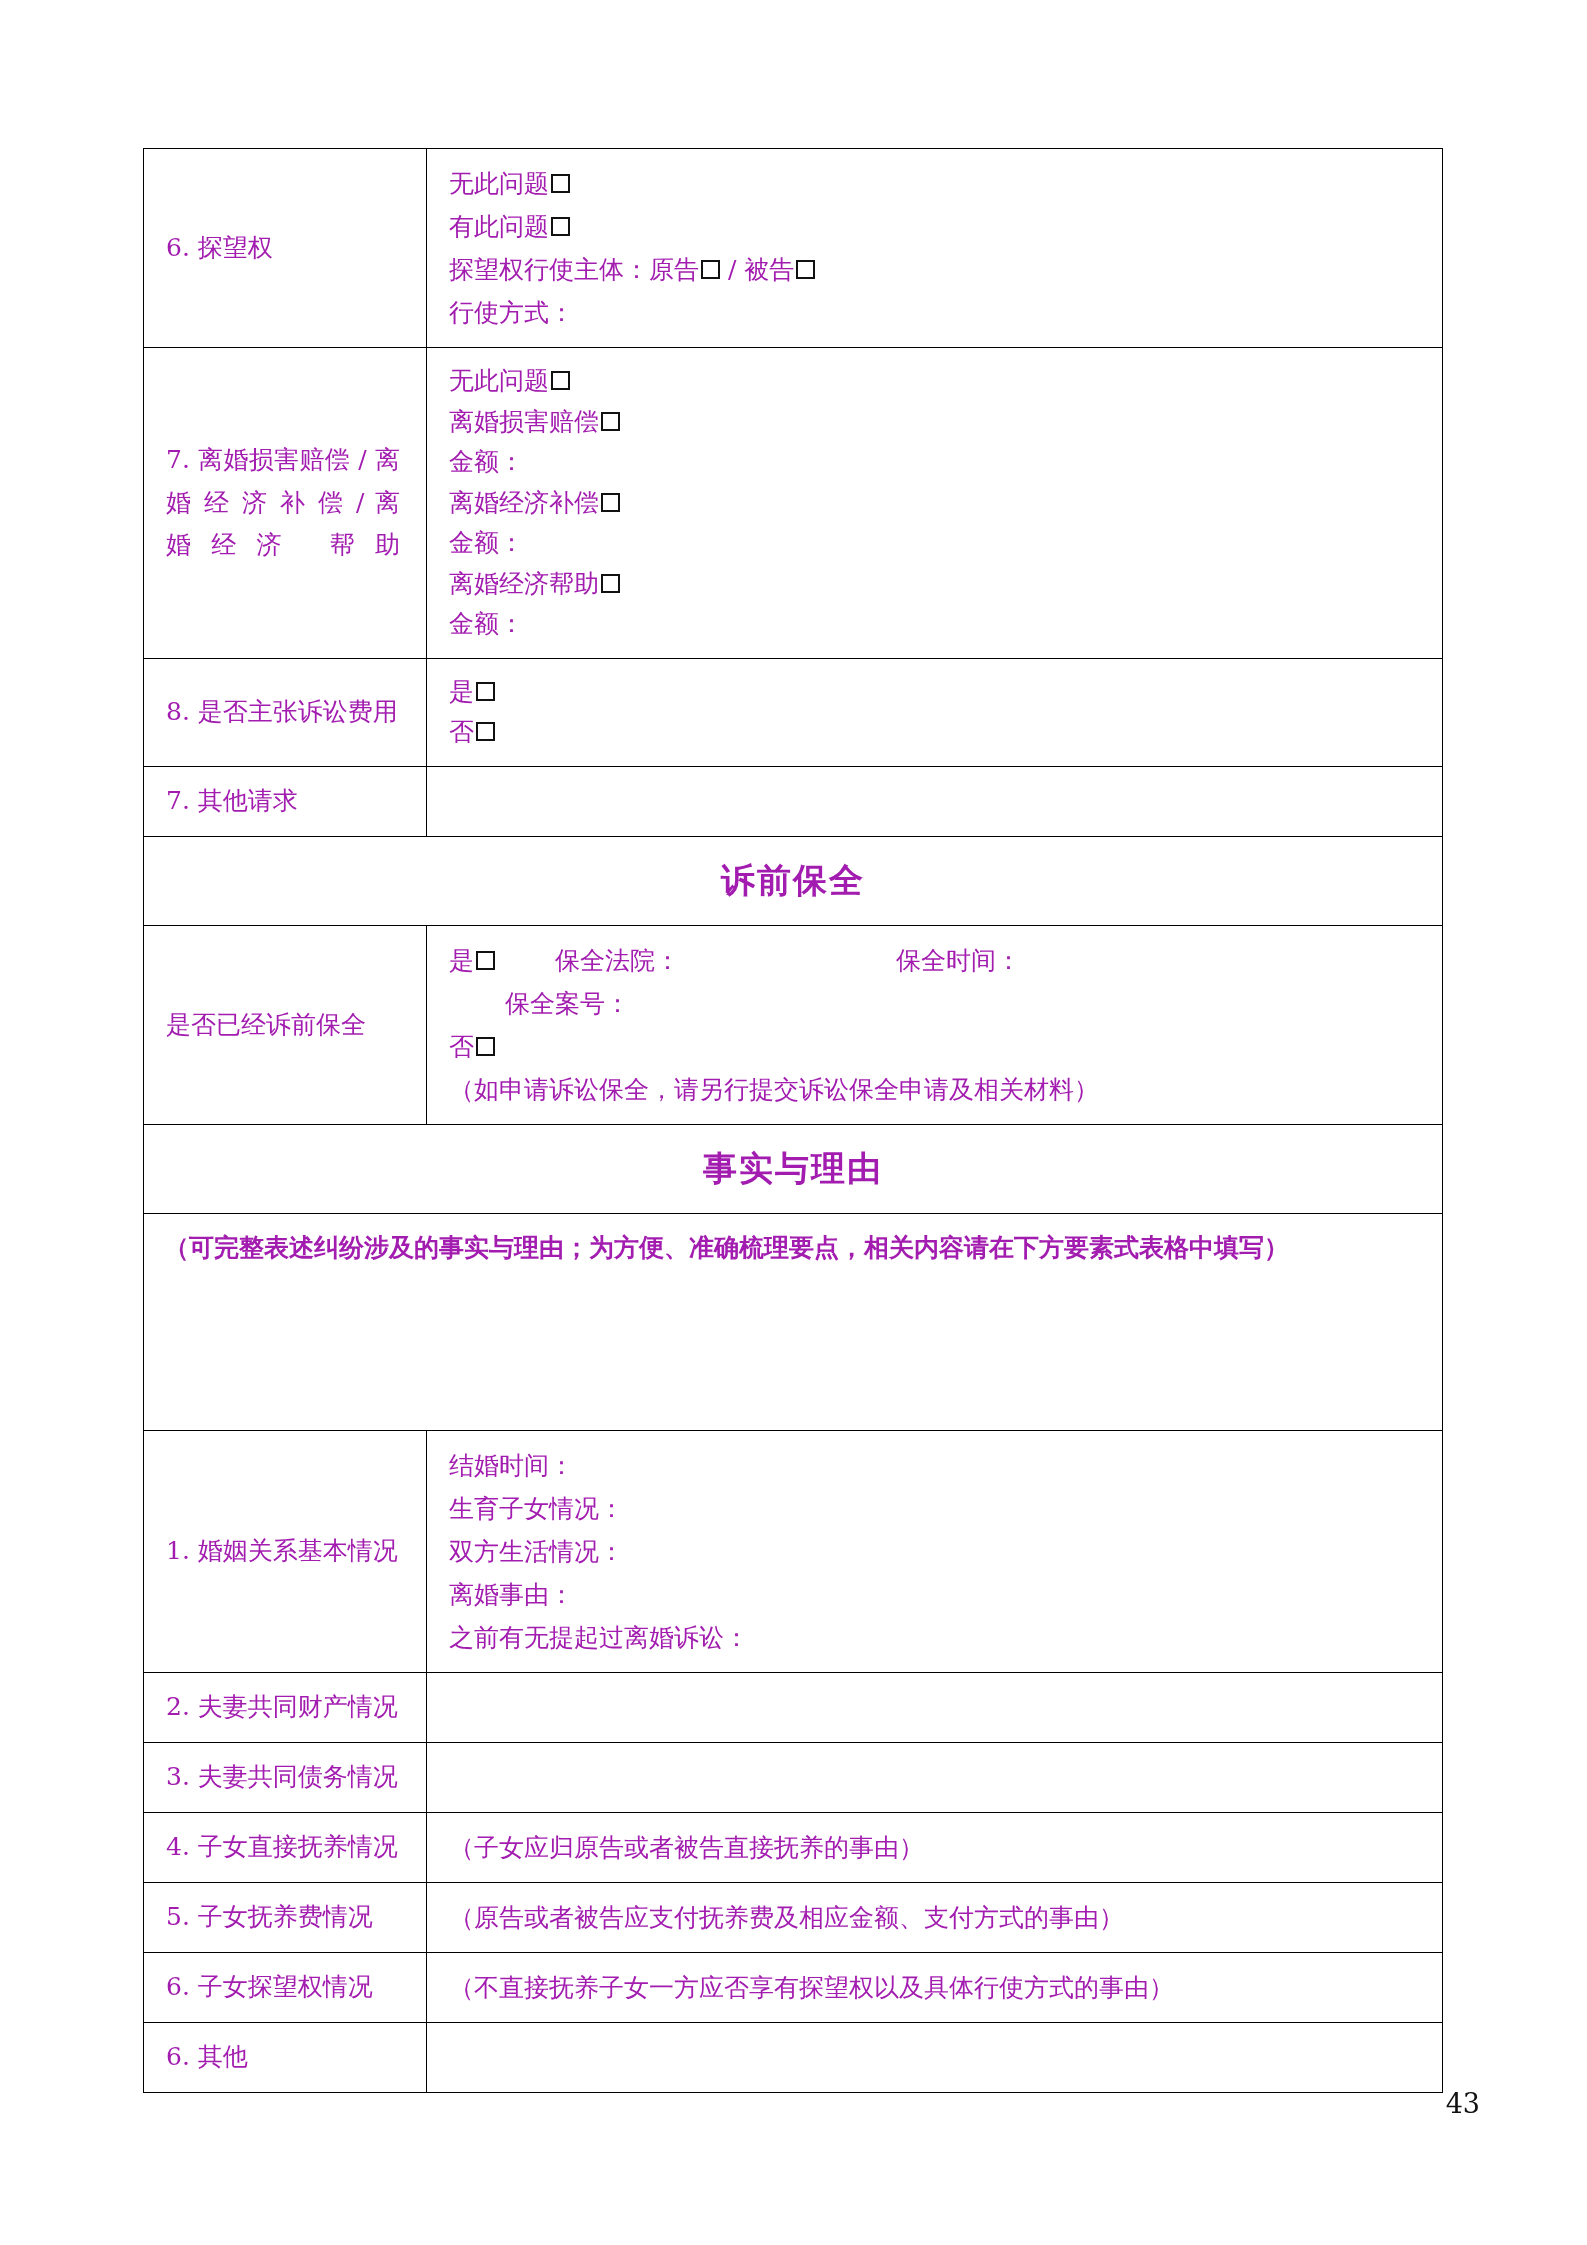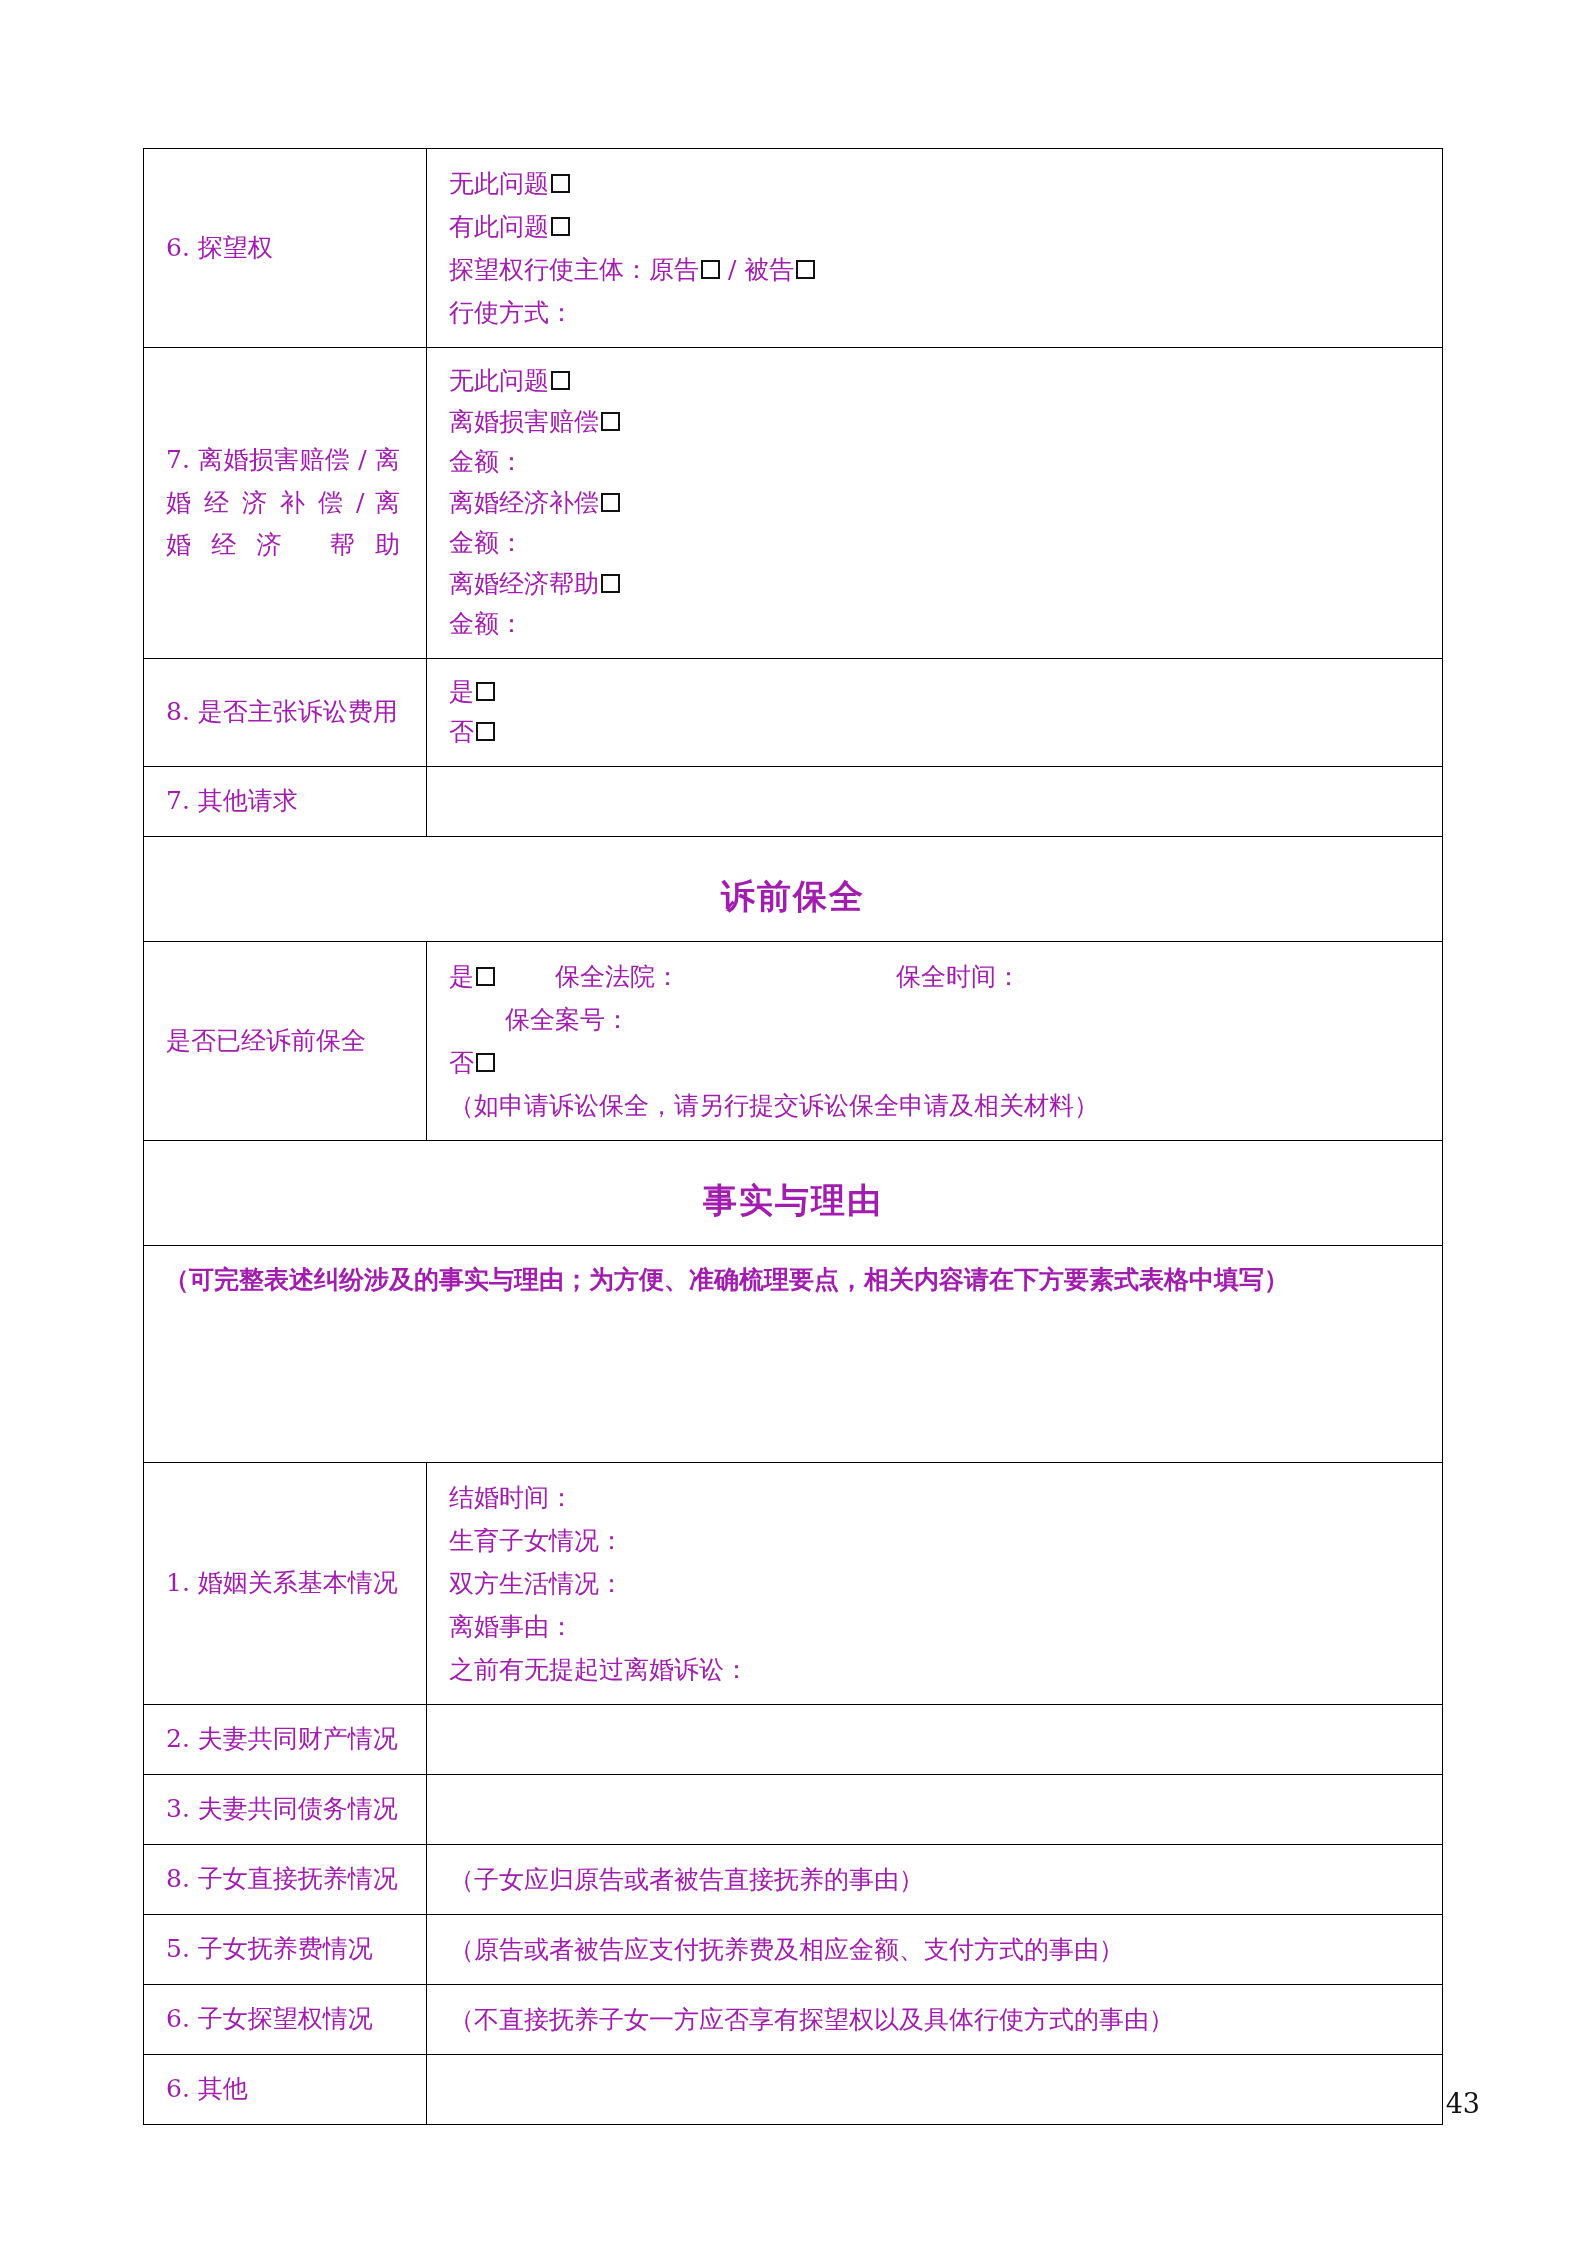--- a/index.html
+++ b/index.html
@@ -72,21 +72,21 @@
     border: 2.1px solid #111111;
     vertical-align: -1px;
     margin-left: 2px;
     box-sizing: border-box;
   }
   .sect-title {
     text-align: center;
     font-size: 34px;
     font-weight: bold;
     font-family: "DejaVu Serif", "Liberation Serif", serif;
-    padding: 32px 0 17px 0;
+    padding: 16px 0 17px 0;
     letter-spacing: 2px;
   }
   .note {
     padding: 14px 20px 14px 20px;
     font-size: 25px;
     line-height: 1.6;
     font-weight: bold;
   }
   .blank-area {
     height: 148px;
@@ -234,21 +234,21 @@
           <td>
             <div class="lab">3. 夫妻共同债务情况</div>
           </td>
           <td>
             <div class="val">&nbsp;</div>
           </td>
         </tr>
 
         <tr>
           <td>
-            <div class="lab">8. 子女直接抚养情况</div>
+            <div class="lab">4. 子女直接抚养情况</div>
           </td>
           <td>
             <div class="val">（子女应归原告或者被告直接抚养的事由）</div>
           </td>
         </tr>
 
         <tr>
           <td>
             <div class="lab">5. 子女抚养费情况</div>
           </td>

